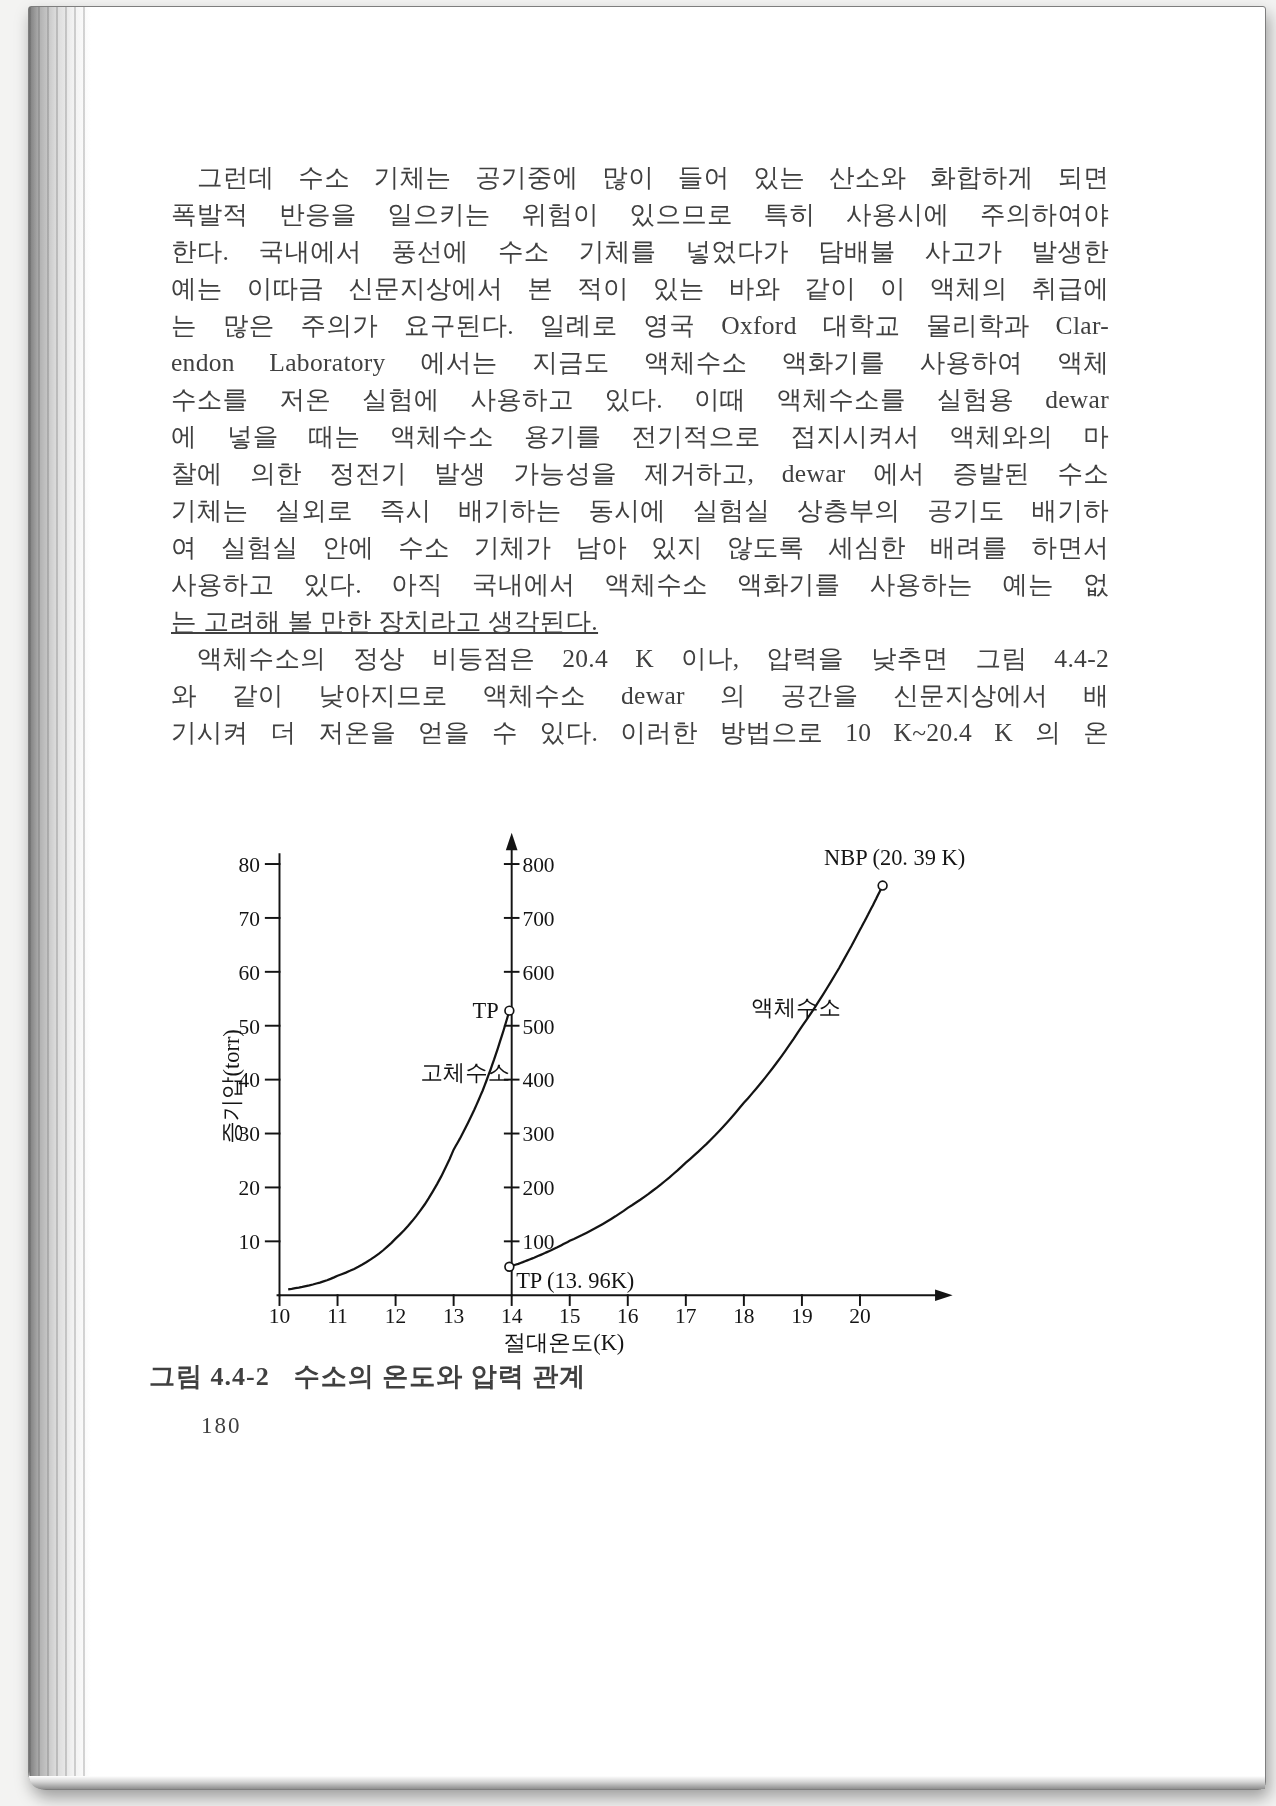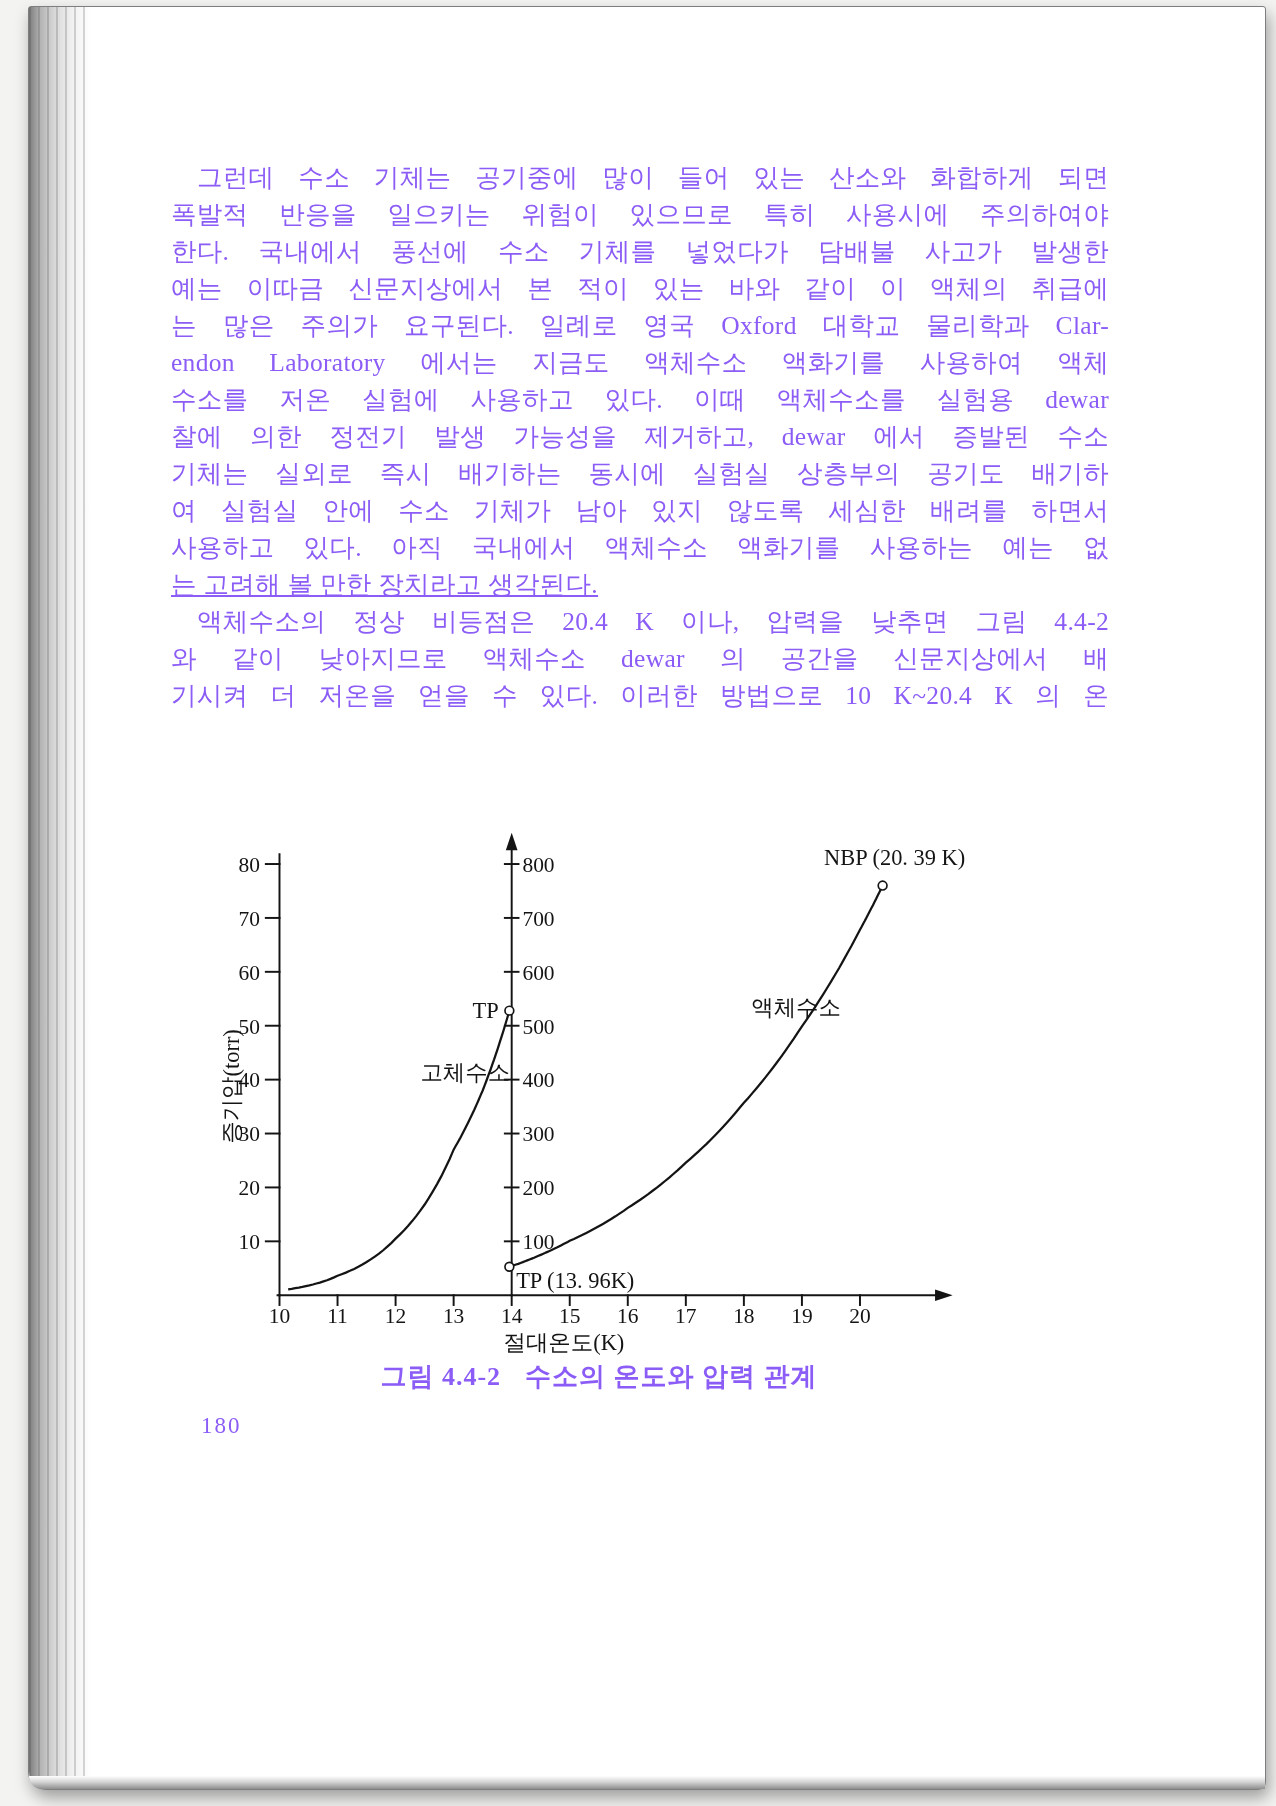--- a/index.html
+++ b/index.html
@@ -1,17 +1,17 @@
 <!DOCTYPE html>
 <html><head>
 <meta charset="utf-8">
 <style>
   html,body{margin:0;padding:0;background:#e9e9e9;}
   .scan{position:relative;width:1276px;height:1806px;background:#f3f3f2;overflow:hidden;
-        font-family:"Liberation Serif","DejaVu Serif",serif;color:#8b5cf6;}
+        font-family:"Liberation Serif","DejaVu Serif",serif;color:#404040;}
   .book{position:absolute;left:28px;top:6px;width:1236px;height:1782px;background:#ffffff;
         border:1px solid #7e7e7e;border-radius:3px 3px 8px 18px;
         box-shadow:3px 8px 16px rgba(0,0,0,.35);}
   .edge-left{position:absolute;left:0;top:0;bottom:0;width:62px;pointer-events:none;
         border-bottom-left-radius:18px;
         background:
           repeating-linear-gradient(to right, rgba(70,70,70,.22) 0 2px, rgba(0,0,0,0) 2px 9px),
           linear-gradient(to right,#7d7d7d 0%,#b3b3b3 18%,#d9d9d9 42%,#f1f1f1 70%,#ffffff 100%);}
   .edge-bottom{position:absolute;left:0;right:0;bottom:0;height:13px;pointer-events:none;
         border-bottom-left-radius:18px;
@@ -26,21 +26,21 @@
   .figure svg{display:block;width:100%;height:auto;}
   .ax{stroke:#141414;stroke-width:2;stroke-linecap:square;}
   .fil{fill:#141414;stroke:none;}
   .curve{fill:none;stroke:#141414;stroke-width:2.3;}
   .pt{fill:#ffffff;stroke:#141414;stroke-width:1.7;}
   .figure text{fill:#141414;font-family:"Liberation Serif","DejaVu Serif",serif;}
   .tick{font-size:22px;}
   .klabel{font-size:23px;}
   .mid{text-anchor:middle;}
   .end{text-anchor:end;}
-  .caption{position:absolute;left:120px;top:1352px;width:900px;text-align:center;
+  .caption{position:absolute;left:120px;top:1352px;width:900px;text-align:left;
         font-size:26px;font-weight:bold;letter-spacing:1px;}
   .cap-label{margin-right:24px;}
   .pagenum{position:absolute;left:172px;top:1406px;font-size:23px;letter-spacing:2px;}
 </style>
 </head>
 <body>
 
 <div class="scan">
   <div class="book">
     <div class="edge-left"></div>
@@ -48,20 +48,21 @@
 
     <div class="content">
         <div class="para">
           <div class="line first">그런데 수소 기체는 공기중에 많이 들어 있는 산소와 화합하게 되면</div>
           <div class="line">폭발적 반응을 일으키는 위험이 있으므로 특히 사용시에 주의하여야</div>
           <div class="line">한다. 국내에서 풍선에 수소 기체를 넣었다가 담배불 사고가 발생한</div>
           <div class="line">예는 이따금 신문지상에서 본 적이 있는 바와 같이 이 액체의 취급에</div>
           <div class="line">는 많은 주의가 요구된다. 일례로 영국 Oxford 대학교 물리학과 Clar-</div>
           <div class="line">endon Laboratory 에서는 지금도 액체수소 액화기를 사용하여 액체</div>
           <div class="line">수소를 저온 실험에 사용하고 있다. 이때 액체수소를 실험용 dewar</div>
+          <div class="line">에 넣을 때는 액체수소 용기를 전기적으로 접지시켜서 액체와의 마</div>
           <div class="line">찰에 의한 정전기 발생 가능성을 제거하고, dewar 에서 증발된 수소</div>
           <div class="line">기체는 실외로 즉시 배기하는 동시에 실험실 상층부의 공기도 배기하</div>
           <div class="line">여 실험실 안에 수소 기체가 남아 있지 않도록 세심한 배려를 하면서</div>
           <div class="line">사용하고 있다. 아직 국내에서 액체수소 액화기를 사용하는 예는 없</div>
           <div class="line short">는 고려해 볼 만한 장치라고 생각된다.</div>
         </div>
         <div class="para">
           <div class="line first">액체수소의 정상 비등점은 20.4 K 이나, 압력을 낮추면 그림 4.4-2</div>
           <div class="line">와 같이 낮아지므로 액체수소 dewar 의 공간을 신문지상에서 배</div>
           <div class="line">기시켜 더 저온을 얻을 수 있다. 이러한 방법으로 10 K~20.4 K 의 온</div>

